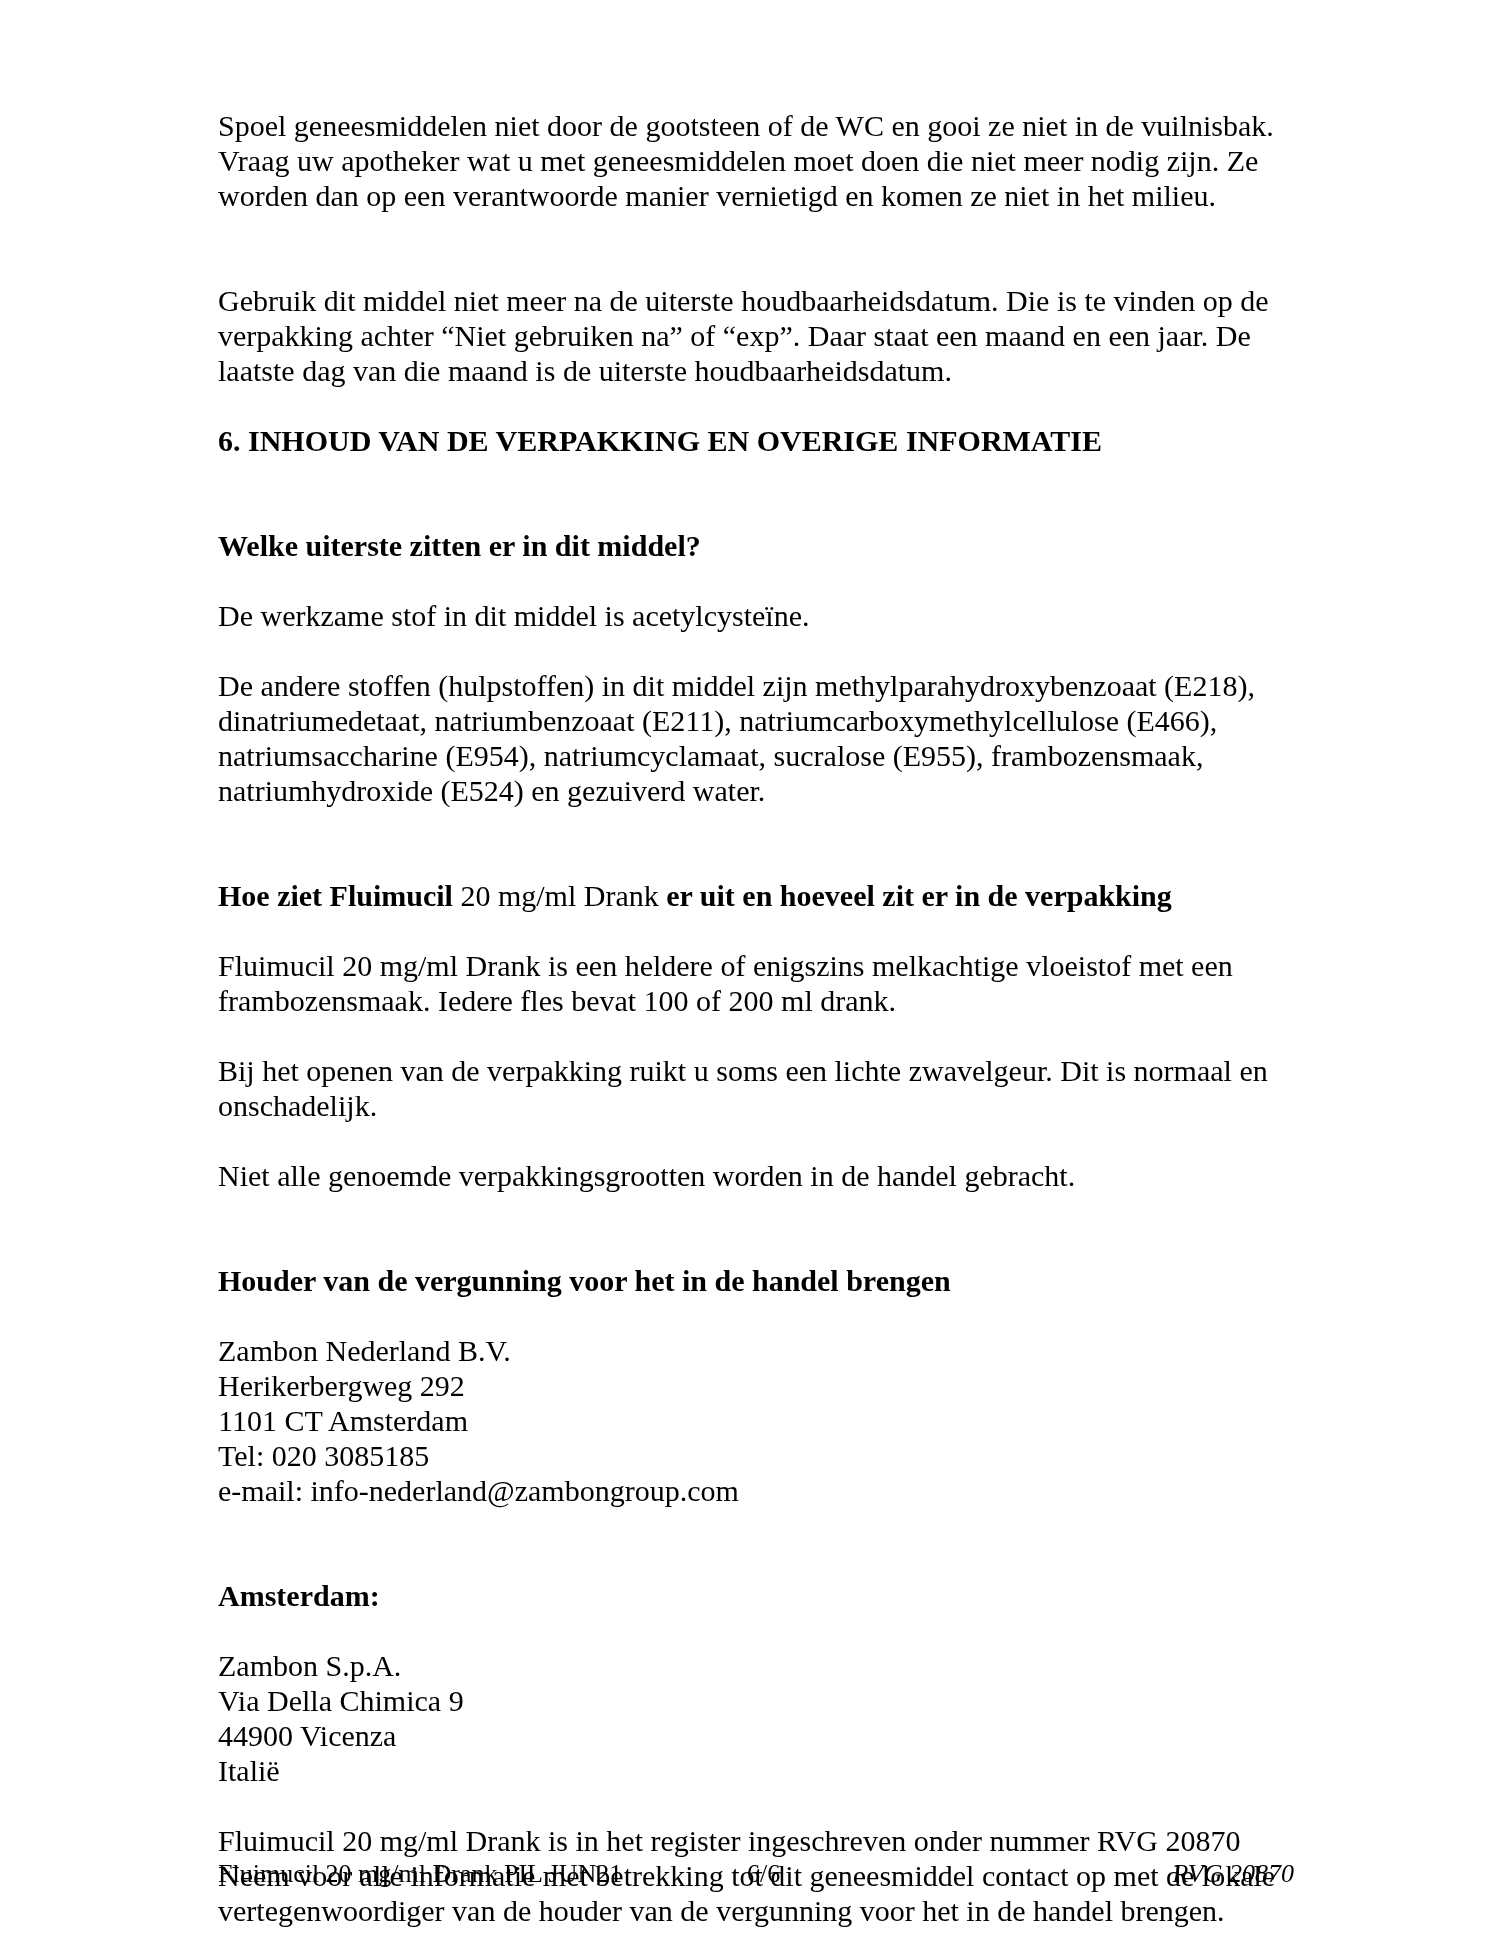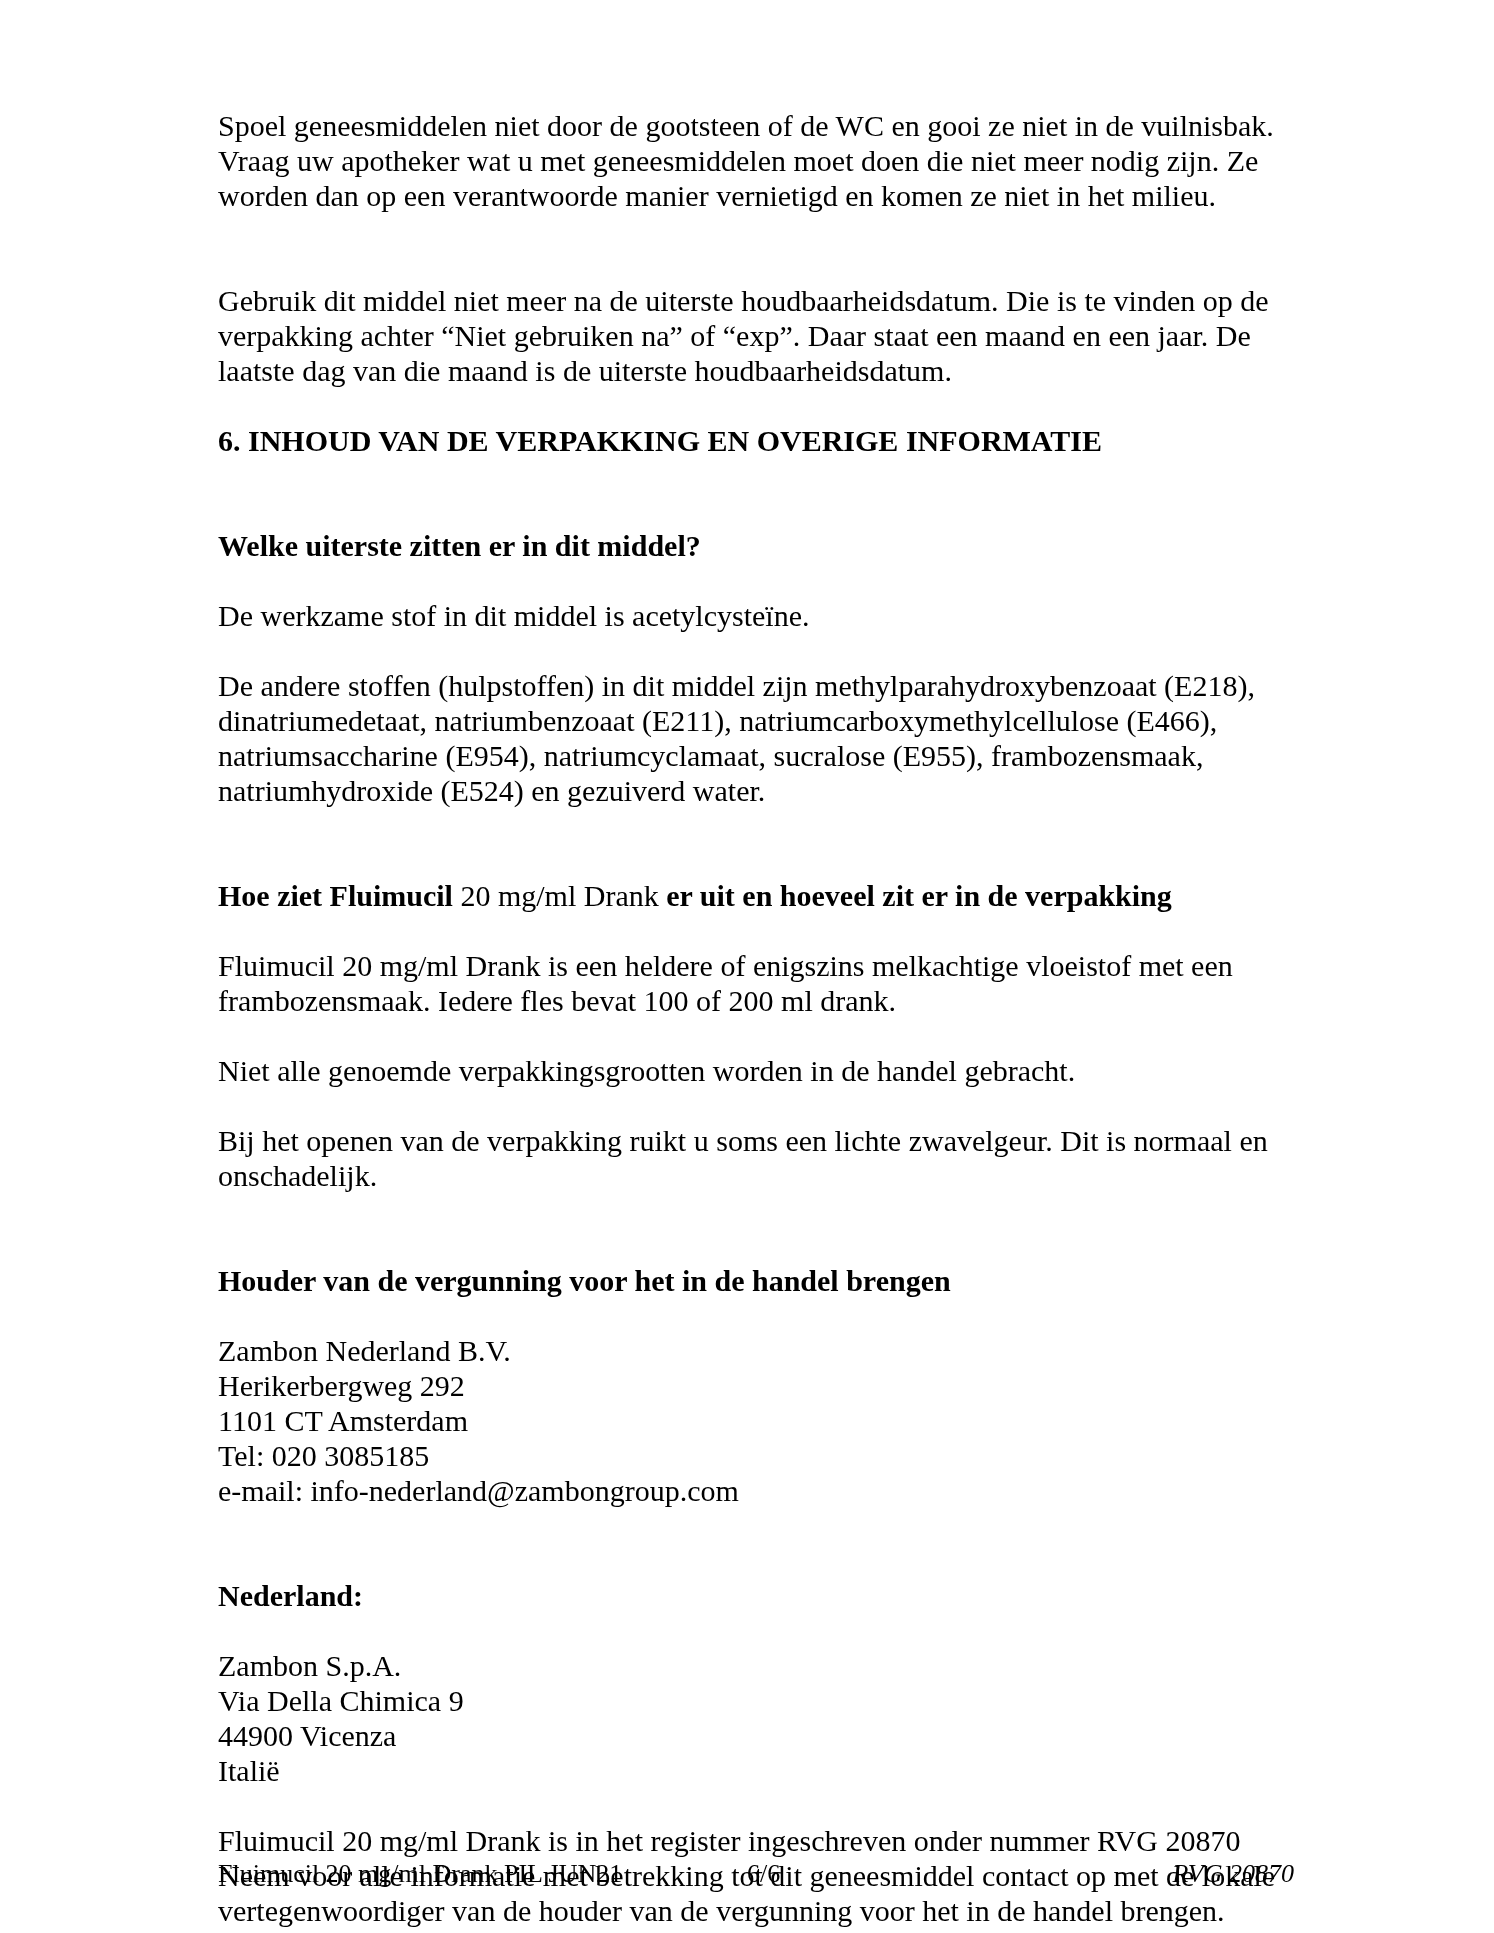--- a/index.html
+++ b/index.html
@@ -75,36 +75,36 @@
 dinatriumedetaat, natriumbenzoaat (E211), natriumcarboxymethylcellulose (E466),
 natriumsaccharine (E954), natriumcyclamaat, sucralose (E955), frambozensmaak,
 natriumhydroxide (E524) en gezuiverd water.</p>
 
     <div class="block">
       <span class="inline-line"><span class="b">Hoe ziet Fluimucil</span><span> 20 mg/ml Drank </span><span class="b">er uit en hoeveel zit er in de verpakking</span></span><br>
       <span>Fluimucil 20 mg/ml Drank is een heldere of enigszins melkachtige vloeistof met een
 frambozensmaak. Iedere fles bevat 100 of 200 ml drank.</span>
     </div>
 
-    <p class="block">Niet alle genoemde verpakkingsgrootten worden in de handel gebracht.</p>
-
     <p class="block">Bij het openen van de verpakking ruikt u soms een lichte zwavelgeur. Dit is normaal en
 onschadelijk.</p>
+
+    <p class="block">Niet alle genoemde verpakkingsgrootten worden in de handel gebracht.</p>
 
     <div class="block">
       <span class="b">Houder van de vergunning voor het in de handel brengen</span><br>
       <span>Zambon Nederland B.V.
 Herikerbergweg 292
 1101 CT Amsterdam
 Tel: 020 3085185
 e-mail: info-nederland@zambongroup.com</span>
     </div>
 
     <div class="block">
-      <span class="b">Nederland:</span><br>
+      <span class="b">Amsterdam:</span><br>
       <span>Zambon S.p.A.
 Via Della Chimica 9
 44900 Vicenza
 Italië</span>
     </div>
 
     <p class="block">Fluimucil 20 mg/ml Drank is in het register ingeschreven onder nummer RVG 20870
 Neem voor alle informatie met betrekking tot dit geneesmiddel contact op met de lokale
 vertegenwoordiger van de houder van de vergunning voor het in de handel brengen.</p>
 

